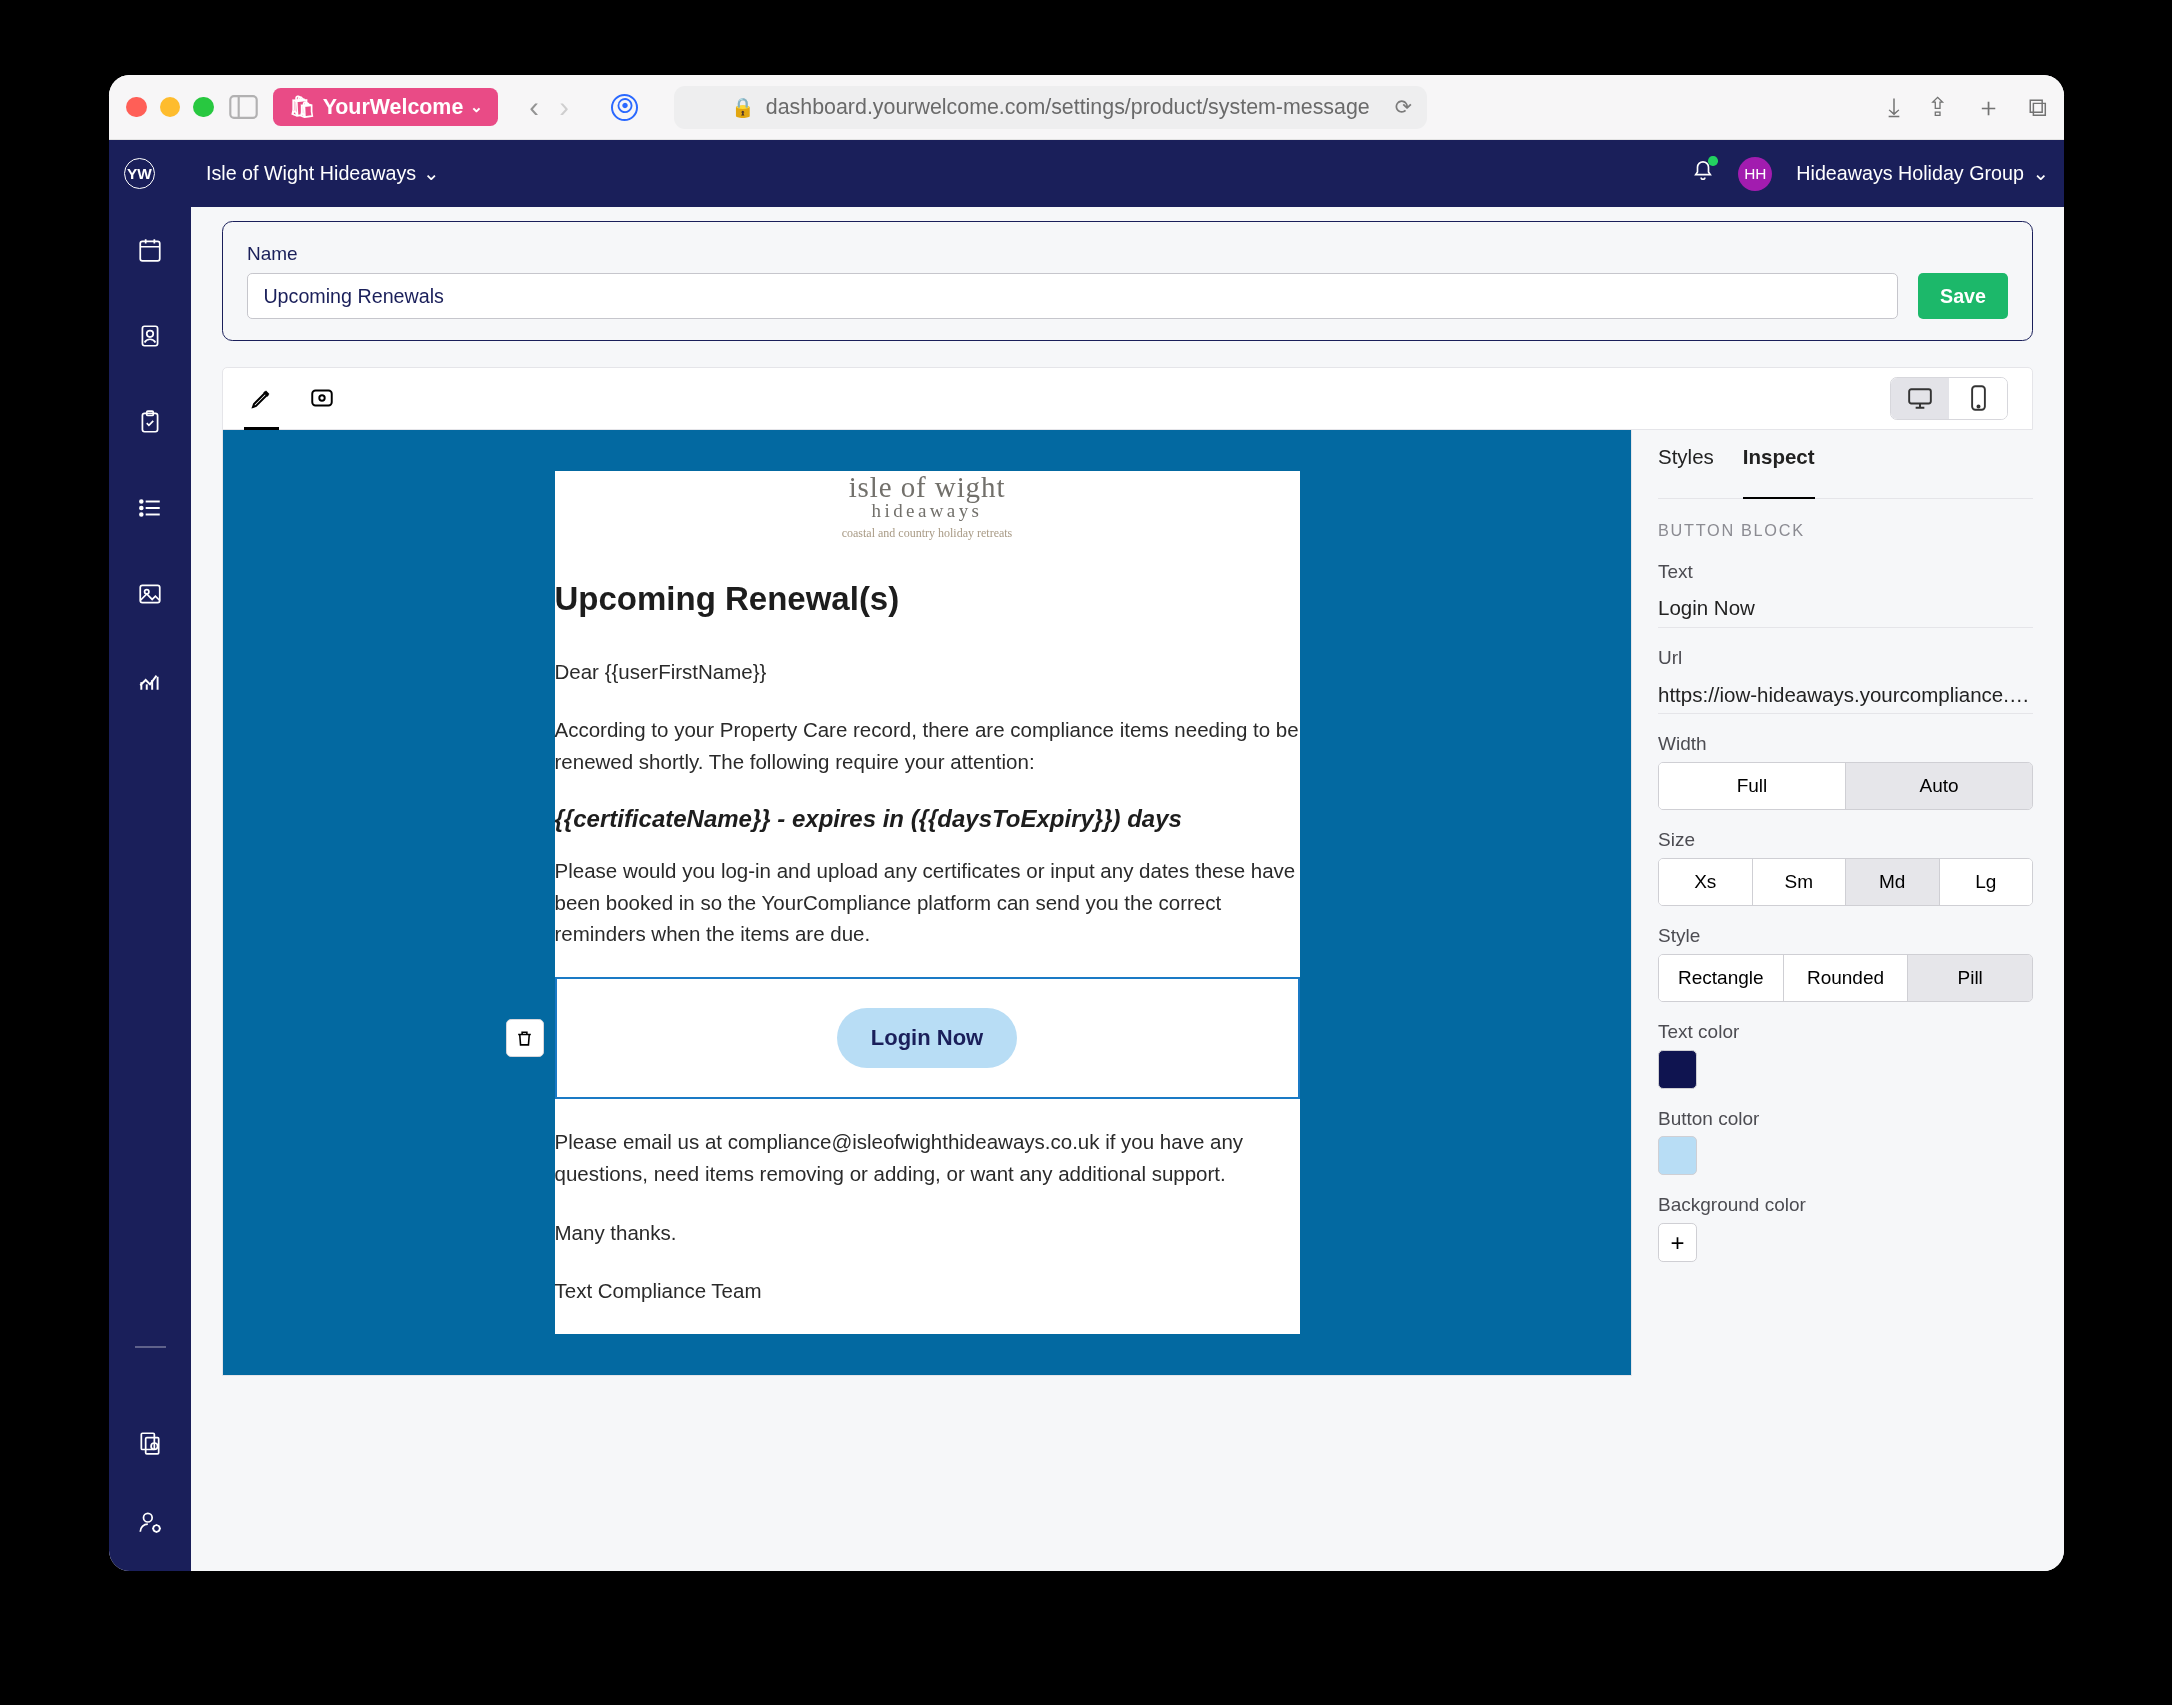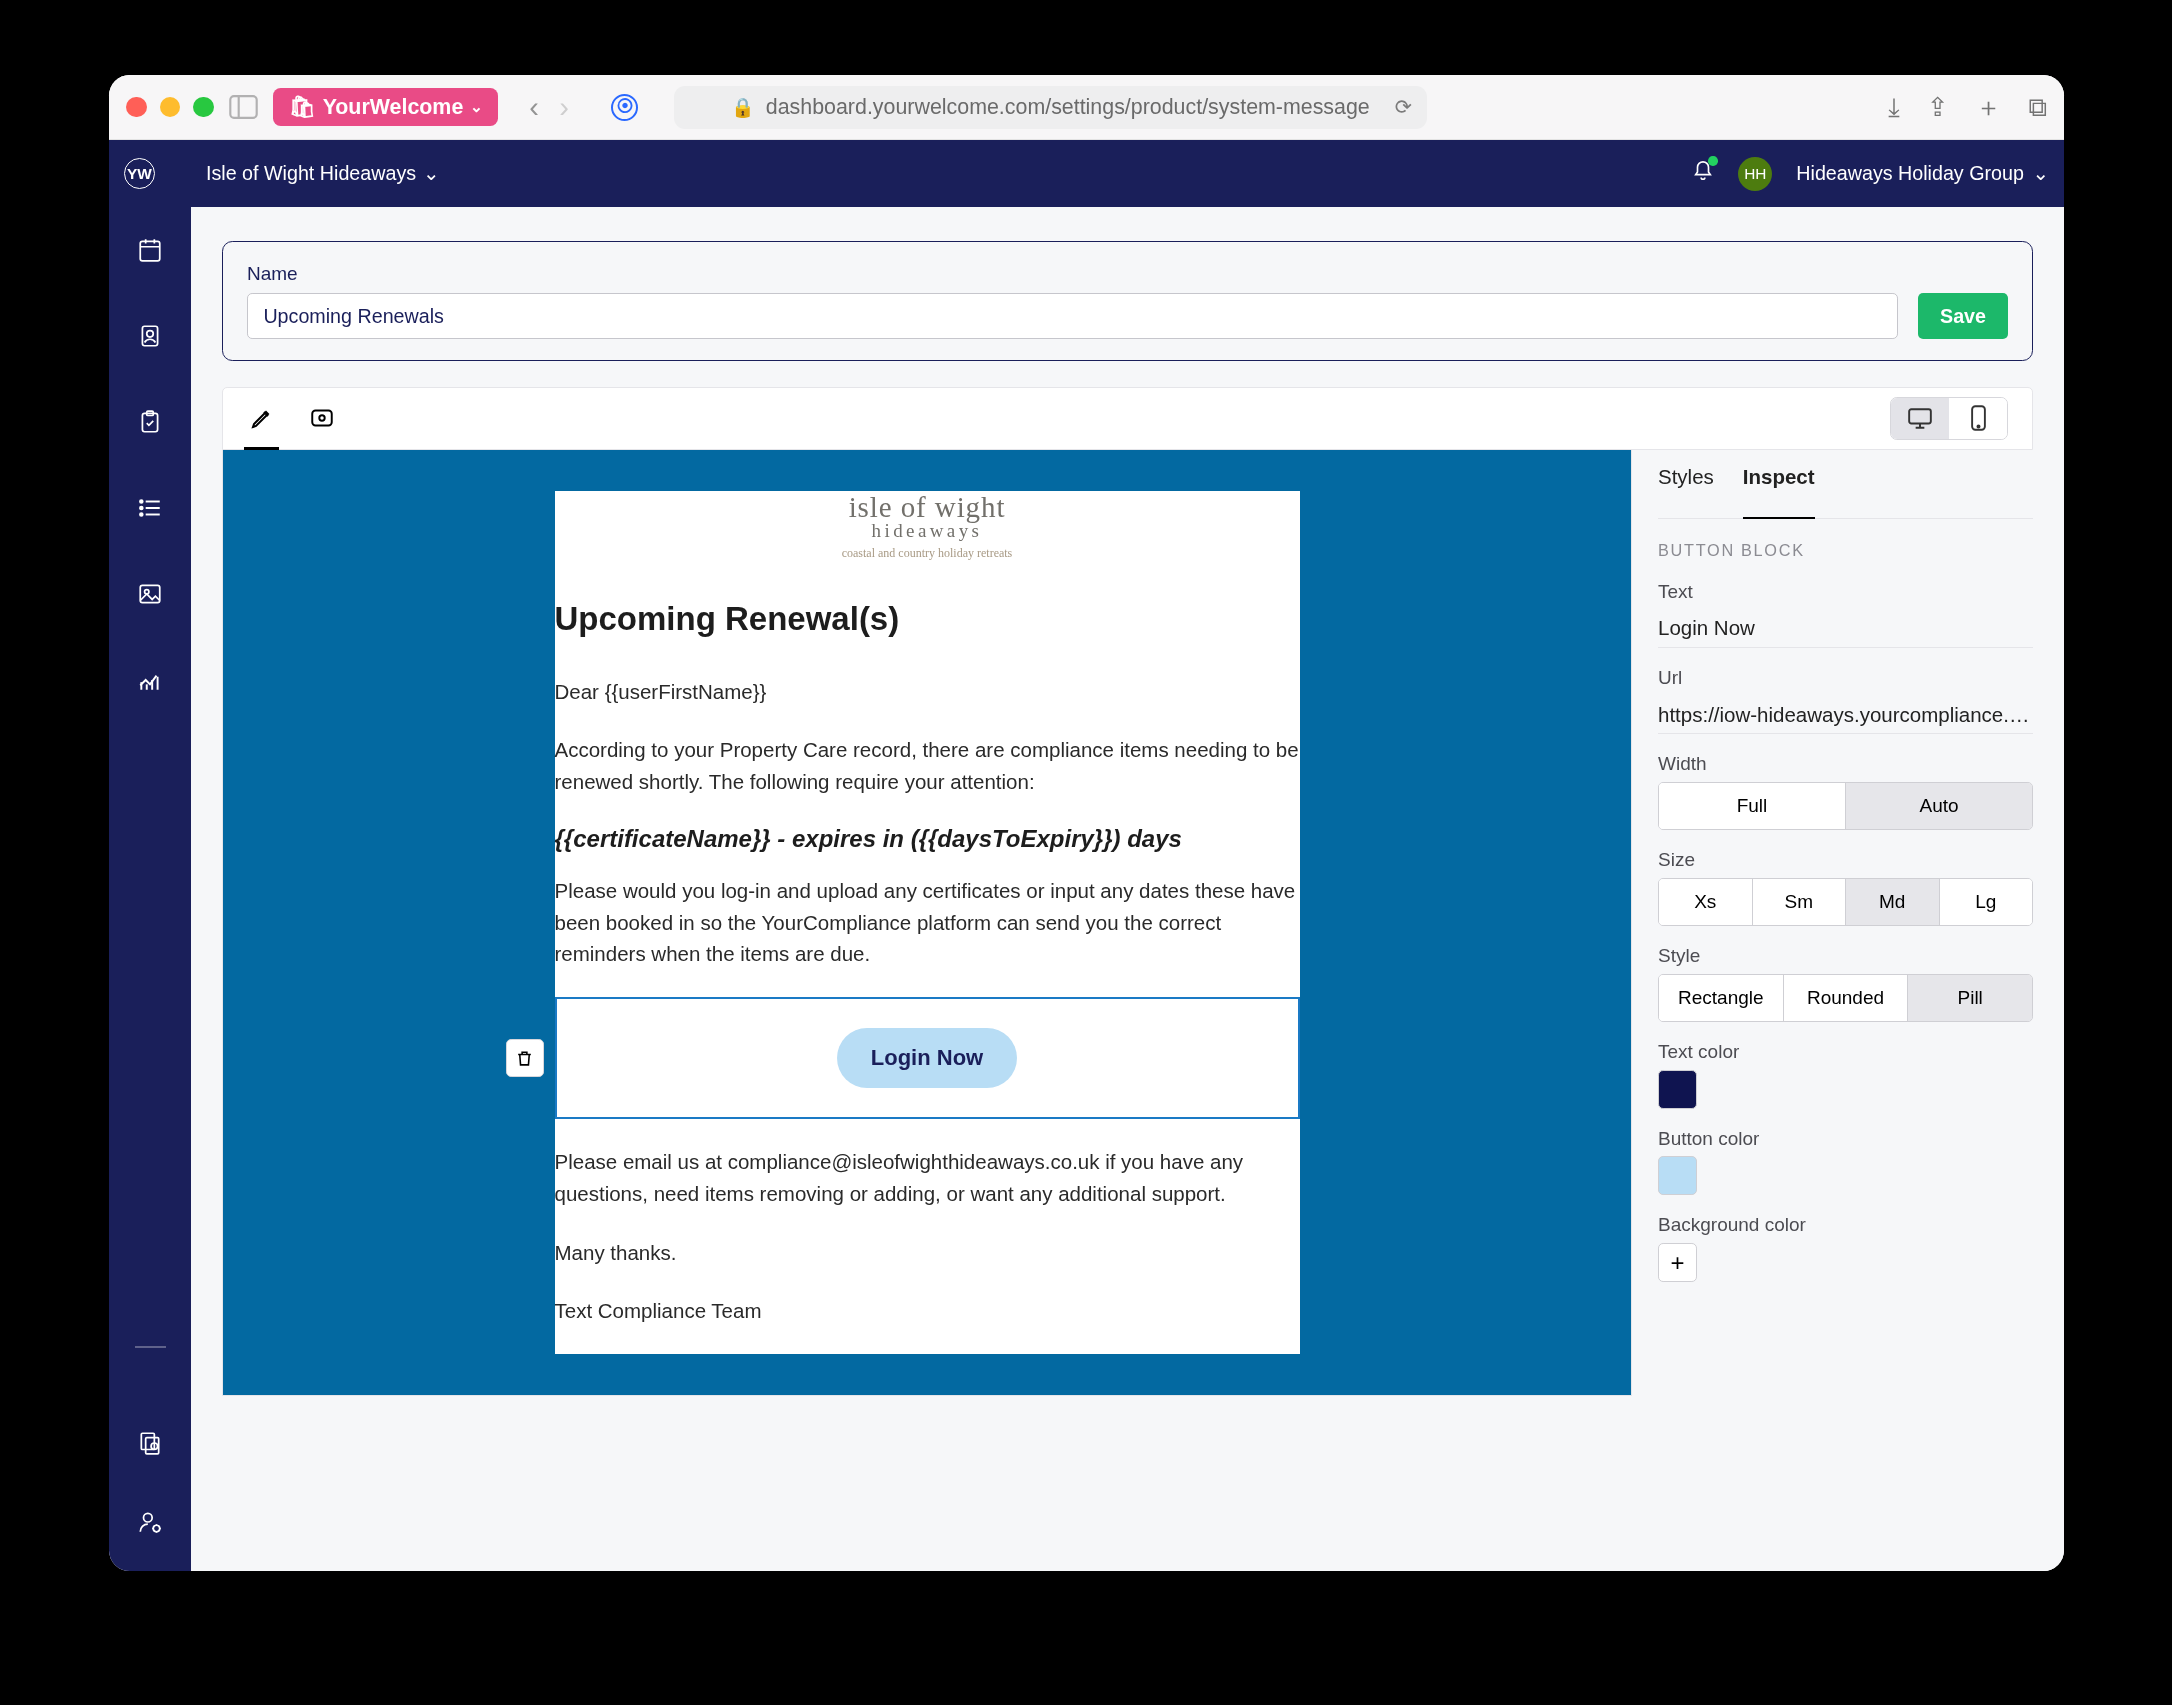--- a/index.html
+++ b/index.html
@@ -23,29 +23,29 @@
   .url .refresh { position: absolute; right: 15.4px; font-size: 20.5px; color: #7b7b7b; }
   .tb-right { margin-left: auto; display: flex; gap: 27px; align-items: center; }
   .tb-right .ic { font-size: 26px; color: #737373; }
   
   .app-header { background: #1a1f5a; height: 67px; display: flex; align-items: center; padding: 0 15px; color: #fff; }
   .logo { width: 31px; height: 31px; border: 1.7px solid #fff; border-radius: 50%; display: flex; align-items: center; justify-content: center; font-size: 15.4px; font-weight: 600; margin-right: 51px; }
   .prop-sel { font-size: 19.7px; display: flex; align-items: center; gap: 6.8px; }
   .app-h-right { margin-left: auto; display: flex; align-items: center; gap: 24px; }
   .bell { position: relative; font-size: 22px; }
   .bell .badge { position: absolute; top: -3.4px; right: -3.4px; width: 9.4px; height: 9.4px; background: #23d160; border-radius: 50%; }
-  .avatar { width: 34px; height: 34px; border-radius: 50%; background: #4d7c0f; color: #fff; display: flex; align-items: center; justify-content: center; font-size: 15.4px; font-weight: 500; }
+  .avatar { width: 34px; height: 34px; border-radius: 50%; background: #a21caf; color: #fff; display: flex; align-items: center; justify-content: center; font-size: 15.4px; font-weight: 500; }
   .group-sel { font-size: 19.7px; display: flex; align-items: center; gap: 8.6px; }
   
   .app-body { display: flex; height: calc(100% - 65px - 67px); }
   .sidebar { width: 82px; background: #1a1f5a; display: flex; flex-direction: column; align-items: center; padding-top: 27px; gap: 55px; }
   .sidebar .s-ic { color: #fff; font-size: 26px; width: 31px; height: 31px; display: flex; align-items: center; justify-content: center; }
   .sidebar .divider { width: 31px; height: 1.7px; background: rgba(255,255,255,.3); margin-top: auto; }
   .sidebar .bottom { display: flex; flex-direction: column; gap: 48px; margin-top: 24px; margin-bottom: 34px; align-items: center; }
-  .main { flex: 1; background: #f6f7f9; overflow: auto; padding: 34px 31px; }
+  .main { flex: 1; background: #f6f7f9; overflow: auto; padding: 14px 31px; }
   
   .name-card { border: 1.7px solid #1a1f5a; border-radius: 10.3px; padding: 20.5px 24px; display: flex; align-items: flex-end; gap: 20.5px; }
   .name-left { flex: 1; }
   .name-label { font-size: 19px; color: #1a1f5a; margin-bottom: 8.6px; }
   .name-input { width: 100%; height: 46px; border: 0.9px solid #c6c6cc; border-radius: 5.1px; padding: 0 15.4px; font-size: 19.7px; color: #1a1f5a; background: #fff; }
   .save-btn { background: #1cb86a; color: #fff; border: none; border-radius: 5.1px; padding: 12px 22px; font-size: 19.7px; font-weight: 600; height: 46px; }
   
   .editor-bar { background: #fff; border: 0.9px solid #e5e5e9; border-radius: 5.1px 5.1px 0 0; margin-top: 26px; height: 63px; display: flex; align-items: center; padding: 0 24px; }
   .mode-tabs { display: flex; gap: 31px; }
   .mode-tab { width: 29px; height: 39px; display: flex; align-items: center; justify-content: center; position: relative; }

